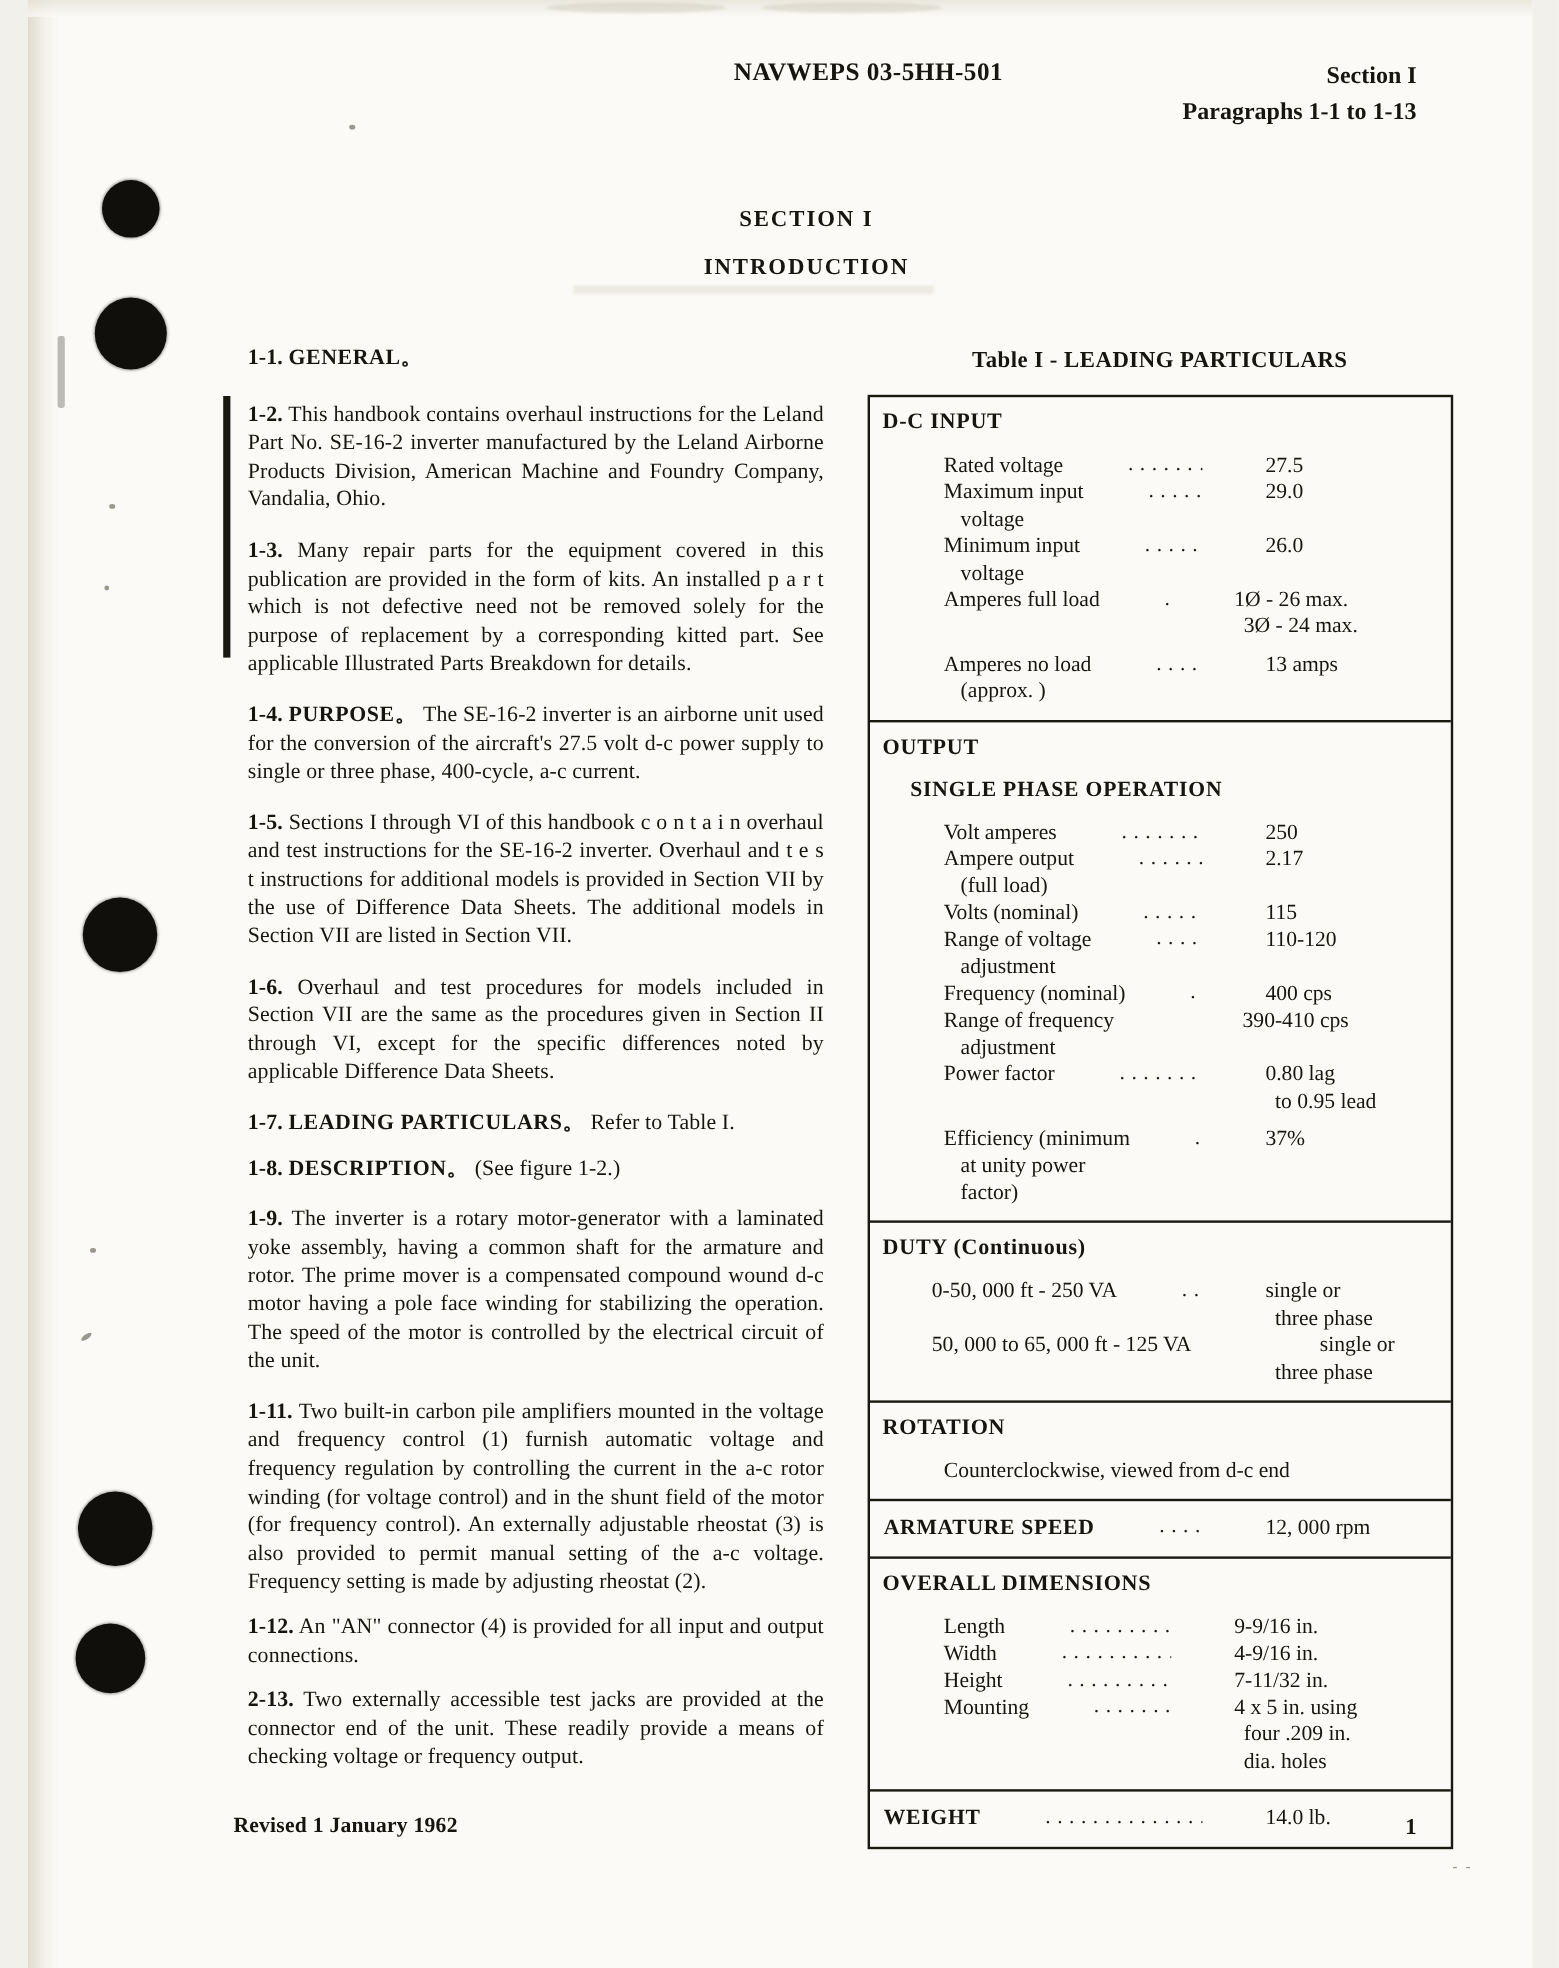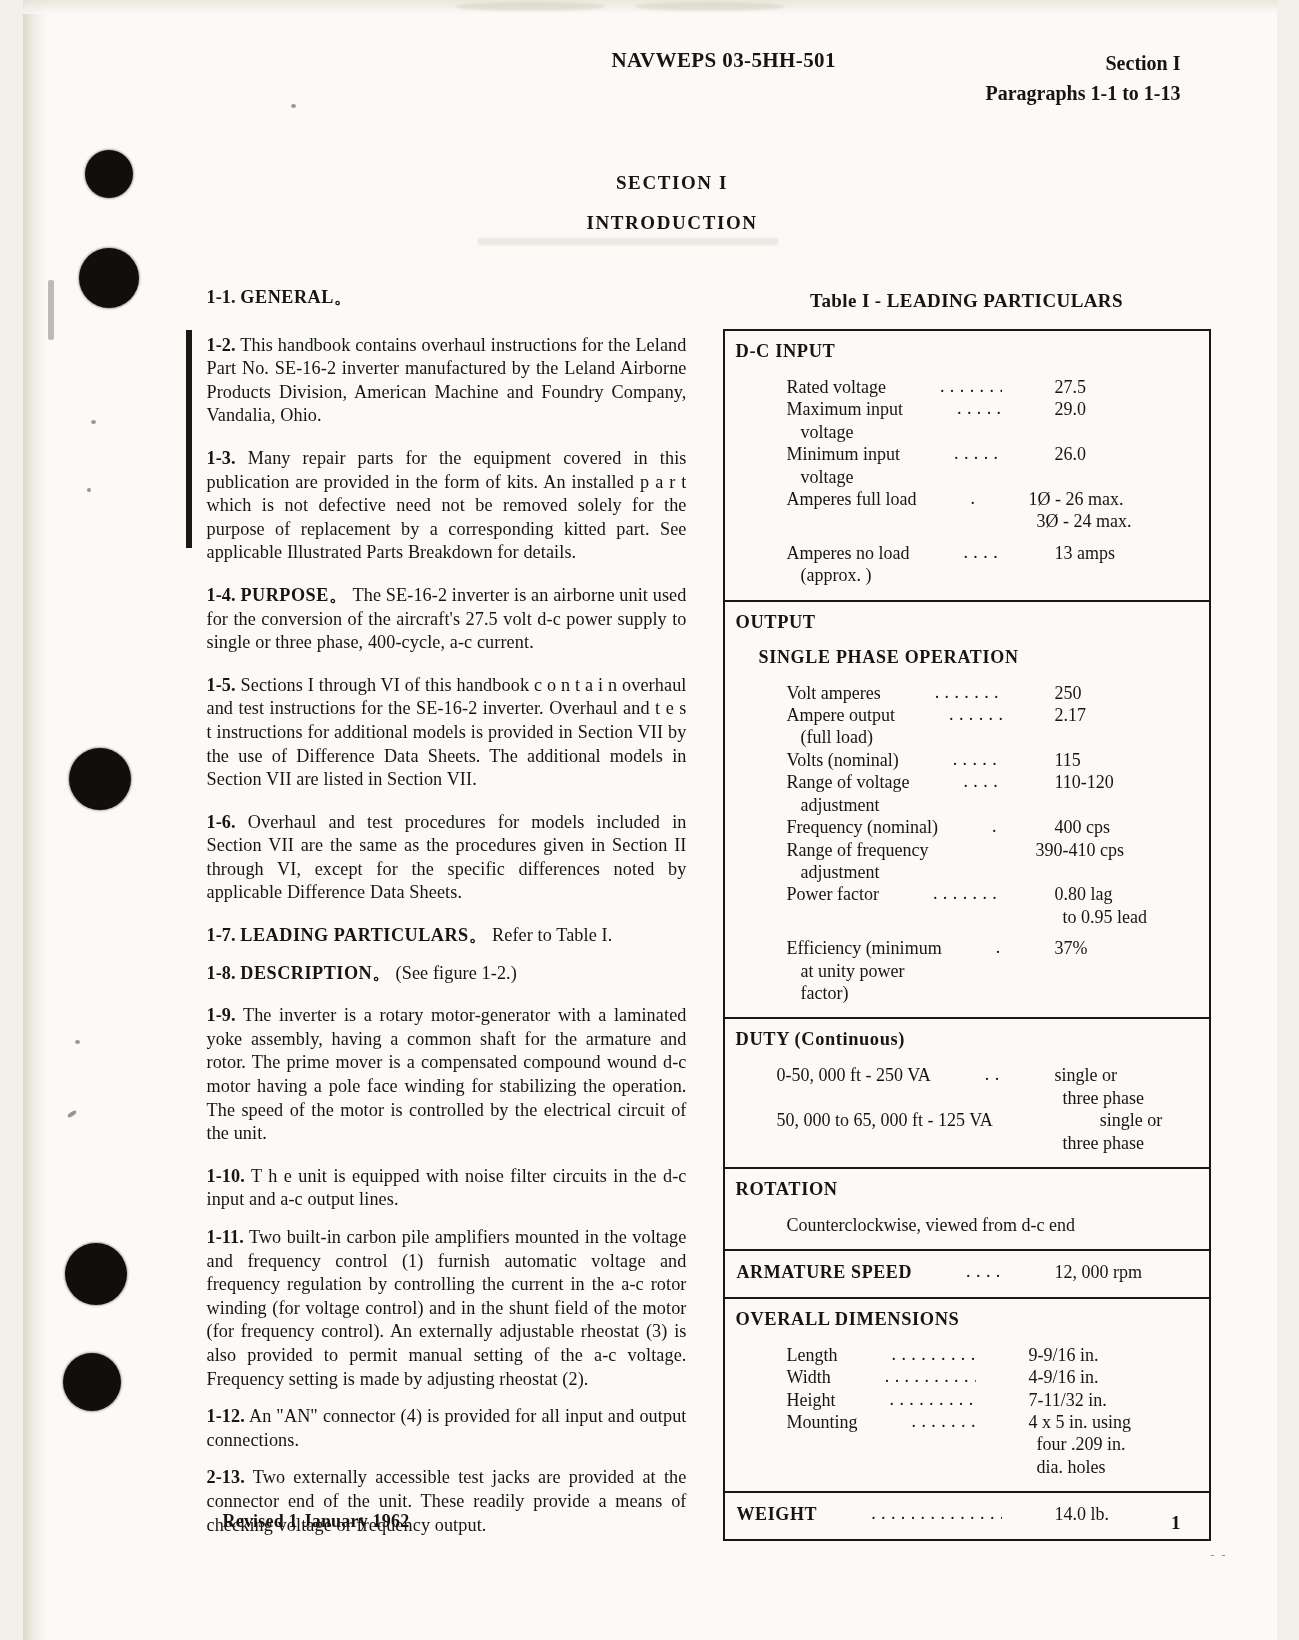--- a/index.html
+++ b/index.html
@@ -222,21 +222,21 @@
   .rowgap { height: 9px; }
   .plain-line {
     font-size: 18px;
     padding-left: 62px;
     line-height: 22.4px;
   }
 
   
   .footer-left {
     position: absolute;
-    left: 200px; top: 1511px;
+    left: 172px; top: 1511px;
     font-size: 18px;
     font-weight: bold;
     letter-spacing: .2px;
   }
   .footer-page {
     position: absolute;
     right: 96px; top: 1512px;
     font-size: 19px;
     font-weight: bold;
   }
@@ -318,24 +318,20 @@
       <span class="num">1-8.</span>
       <span class="hd">DESCRIPTION。</span>
       <span>(See figure 1-2.)</span>
     </p>
 
     <p class="para">
       <span class="num">1-9.</span>
       <span>The inverter is a rotary motor-generator with a laminated yoke assembly, having a common shaft for the armature and rotor. The prime mover is a compensated compound wound d-c motor having a pole face winding for stabilizing the operation. The speed of the motor is controlled by the electrical circuit of the unit.</span>
     </p>
 
-    <p class="para tight">
-      <span class="num">1-10.</span>
-      <span>T h e unit is equipped with noise filter circuits in the d-c input and a-c output lines.</span>
-    </p>
 
     <p class="para tight">
       <span class="num">1-11.</span>
       <span>Two built-in carbon pile amplifiers mounted in the voltage and frequency control (1) furnish automatic voltage and frequency regulation by controlling the current in the a-c rotor winding (for voltage control) and in the shunt field of the motor (for frequency control). An externally adjustable rheostat (3) is also provided to permit manual setting of the a-c voltage. Frequency setting is made by adjusting rheostat (2).</span>
     </p>
 
     <p class="para tight">
       <span class="num">1-12.</span>
       <span>An "AN" connector (4) is provided for all input and output connections.</span>
     </p>

